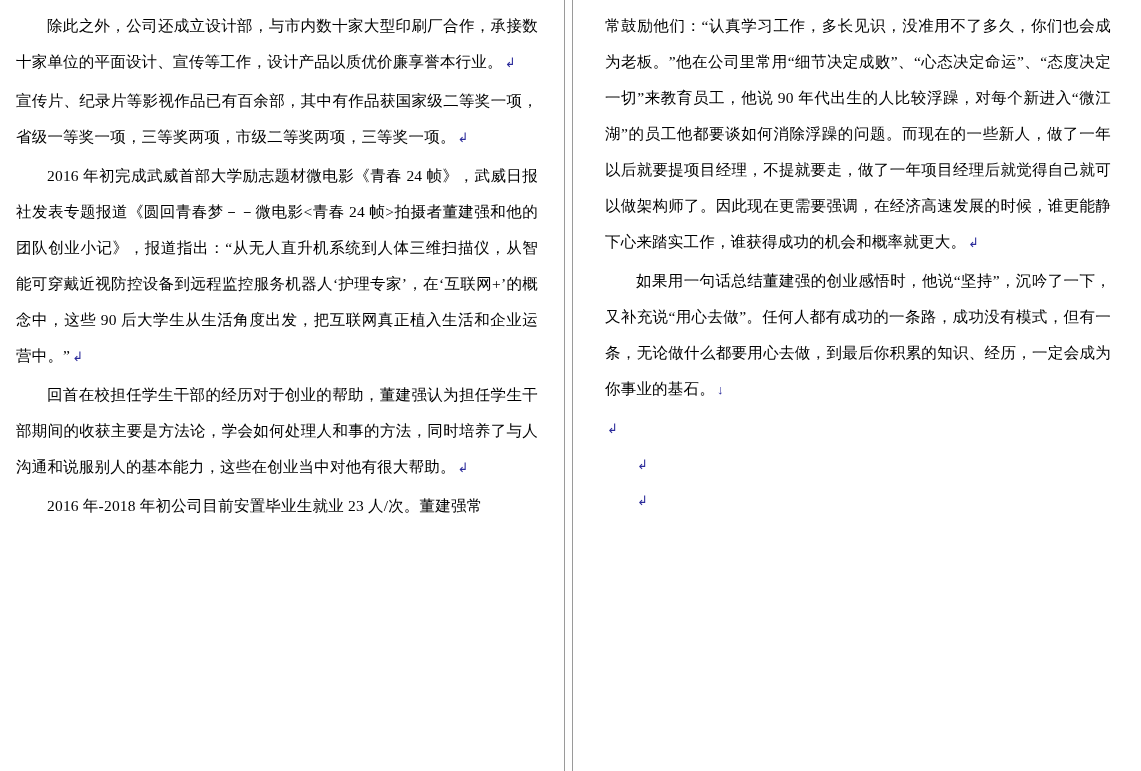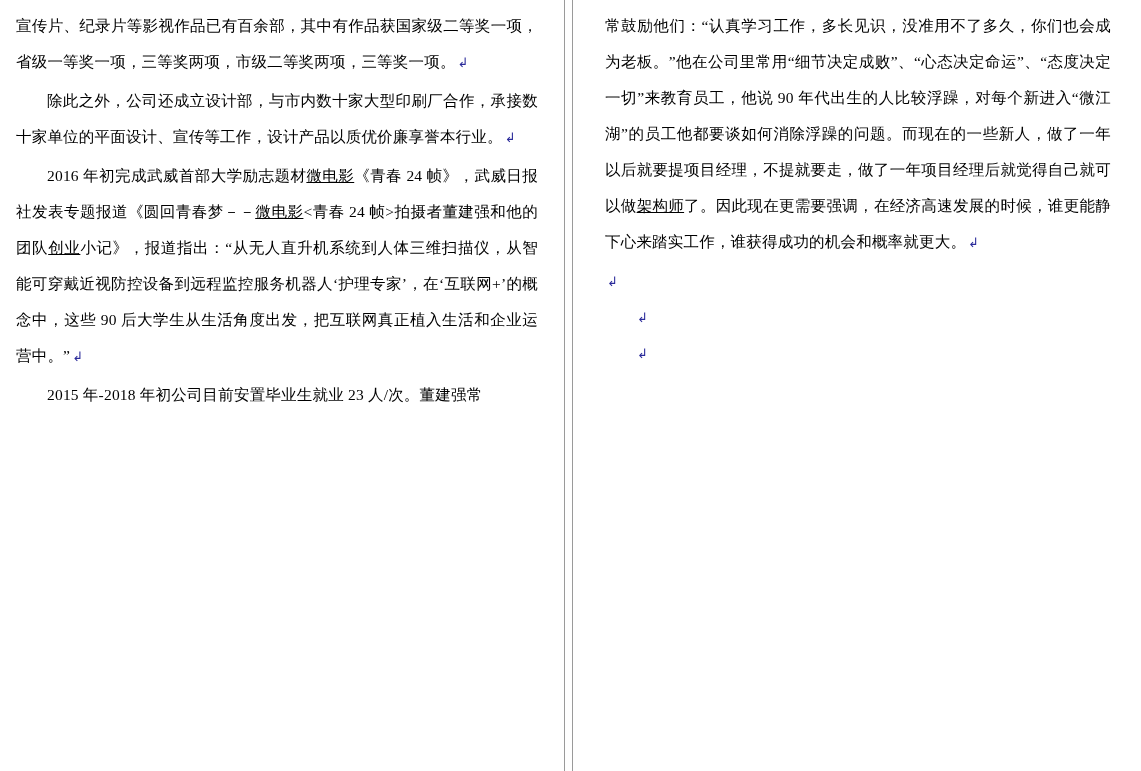--- a/index.html
+++ b/index.html
@@ -54,21 +54,20 @@
     font-size: 15.5px;
     line-height: 36px;
     text-align: justify;
     text-justify: inter-ideograph;
     letter-spacing: 0.2px;
   }
   p.indent {
     text-indent: 2em;
   }
   .u-line {
-    text-decoration: underline;
     text-decoration-skip-ink: none;
   }
   .pilcrow {
     font-family: "Liberation Sans", sans-serif;
     font-size: 13px;
     color: #2a2a9a;
     padding-left: 2px;
   }
   .mark-down {
     font-family: "Liberation Sans", sans-serif;
@@ -86,42 +85,44 @@
   .empty-para.ind2 { padding-left: 30px; }
   .empty-para.ind3 { padding-left: 30px; }
 </style>
 </head>
 <body>
 
 <div class="page-wrap">
 
   <div class="page-col page-left">
 
+    <p class="para indent"><span>除此之外，公司还成立设计部，与市内数十家大型印刷厂合作，承接数十家单位的平面设计、宣传等工作，设计产品以质优价廉享誉本行业。</span><span class="pilcrow">↲</span></p>
+
     <p class="para"><span>宣传片、纪录片等影视作品已有百余部，其中有作品获国家级二等奖一项，省级一等奖一项，三等奖两项，市级二等奖两项，三等奖一项。</span><span class="pilcrow">↲</span></p>
-
-    <p class="para indent"><span>除此之外，公司还成立设计部，与市内数十家大型印刷厂合作，承接数十家单位的平面设计、宣传等工作，设计产品以质优价廉享誉本行业。</span><span class="pilcrow">↲</span></p>
 
     <p class="para indent"><span>2016 年初完成武威首部大学励志题材<span class="u-line">微电影</span>《青春 24 帧》，武威日报社发表专题报道《圆回青春梦－－<span class="u-line">微电影</span>&lt;青春 24 帧&gt;拍摄者董建强和他的团队<span class="u-line">创业</span>小记》，报道指出：“从无人直升机系统到人体三维扫描仪，从智能可穿戴近视防控设备到远程监控服务机器人‘护理专家’，在‘互联网+’的概念中，这些 90 后大学生从生活角度出发，把互联网真正植入生活和企业运营中。”</span><span class="pilcrow">↲</span></p>
 
 
 
+    <p class="para indent"><span>回首在校担任学生干部的经历对于<span class="u-line">创业</span>的帮助，董建强认为担任学生干部期间的收获主要是方法论，学会如何处理人和事的方法，同时培养了与人沟通和说服别人的基本能力，这些在<span class="u-line">创业</span>当中对他有很大帮助。</span><span class="pilcrow">↲</span></p>
 
-    <p class="para indent"><span>2015 年-2018 年初公司目前安置毕业生就业 23 人/次。董建强常</span></p>
+    <p class="para indent"><span>2016 年-2018 年初公司目前安置毕业生就业 23 人/次。董建强常</span></p>
 
   </div>
 
   <div class="gutter">
     <div class="rule left-rule"></div>
     <div class="rule right-rule"></div>
   </div>
 
   <div class="page-col page-right">
 
     <p class="para"><span>常鼓励他们：“认真学习工作，多长见识，没准用不了多久，你们也会成为老板。”他在公司里常用“细节决定成败”、“心态决定命运”、“态度决定一切”来教育员工，他说 90 年代出生的人比较浮躁，对每个新进入“微江湖”的员工他都要谈如何消除浮躁的问题。而现在的一些新人，做了一年以后就要提项目经理，不提就要走，做了一年项目经理后就觉得自己就可以做<span class="u-line">架构师</span>了。因此现在更需要强调，在经济高速发展的时候，谁更能静下心来踏实工作，谁获得成功的机会和概率就更大。</span><span class="pilcrow">↲</span></p>
 
+    <p class="para indent"><span>如果用一句话总结董建强的<span class="u-line">创业</span>感悟时，他说“坚持”，沉吟了一下，又补充说“用心去做”。任何人都有成功的一条路，成功没有模式，但有一条，无论做什么都要用心去做，到最后你积累的知识、经历，一定会成为你事业的基石。</span><span class="mark-down">↓</span></p>
 
     <p class="empty-para ind1"><span class="pilcrow">↲</span></p>
     <p class="empty-para ind2"><span class="pilcrow">↲</span></p>
     <p class="empty-para ind3"><span class="pilcrow">↲</span></p>
 
   </div>
 
 </div>
 
 </body></html>

